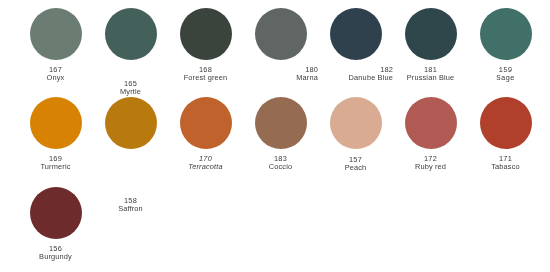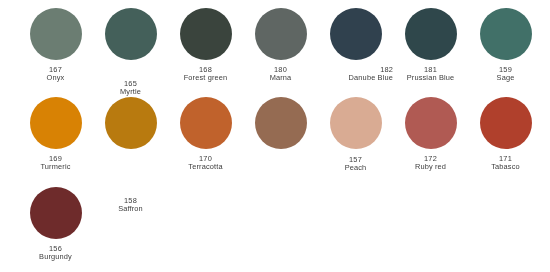--- a/index.html
+++ b/index.html
@@ -84,42 +84,42 @@
       </div>
       <div class="swatch">
         <div class="swatch-disc" style="background: rgb(58, 68, 61);"></div>
         <div class="swatch-caption" style="color: rgb(60, 60, 60);">
           <span class="swatch-code">168</span>
           <span class="swatch-name">Forest green</span>
         </div>
       </div>
       <div class="swatch">
         <div class="swatch-disc" style="background: rgb(95, 102, 99);"></div>
-        <div class="swatch-caption" style="color: rgb(60, 60, 60);">
+        <div class="swatch-caption" style="color: rgb(60, 60, 60); text-align: right;">
           <span class="swatch-code">180</span>
           <span class="swatch-name">Marna</span>
         </div>
       </div>
       <div class="swatch">
         <div class="swatch-disc" style="background: rgb(48, 65, 78);"></div>
         <div class="swatch-caption" style="color: rgb(60, 60, 60); text-align: right;">
           <span class="swatch-code">182</span>
           <span class="swatch-name">Danube Blue</span>
         </div>
       </div>
       <div class="swatch">
         <div class="swatch-disc" style="background: rgb(47, 71, 75);"></div>
         <div class="swatch-caption" style="color: rgb(60, 60, 60);">
           <span class="swatch-code">181</span>
           <span class="swatch-name">Prussian Blue</span>
         </div>
       </div>
       <div class="swatch">
         <div class="swatch-disc" style="background: rgb(65, 112, 104);"></div>
-        <div class="swatch-caption" style="color: rgb(60, 60, 60);">
+        <div class="swatch-caption" style="color: rgb(60, 60, 60); font-family: Liberation Mono, monospace;">
           <span class="swatch-code">159</span>
           <span class="swatch-name">Sage</span>
         </div>
       </div>
     </div>
     <div class="swatch-row">
       <div class="swatch">
         <div class="swatch-disc" style="background: rgb(216, 130, 4);"></div>
         <div class="swatch-caption" style="color: rgb(60, 60, 60);">
           <span class="swatch-code">169</span>
@@ -128,27 +128,31 @@
       </div>
       <div class="swatch">
         <div class="swatch-disc" style="background: rgb(184, 122, 15);"></div>
         <div class="swatch-caption" style="color: rgb(60, 60, 60); margin-top: 48px;">
           <span class="swatch-code">158</span>
           <span class="swatch-name">Saffron</span>
         </div>
       </div>
       <div class="swatch">
         <div class="swatch-disc" style="background: rgb(192, 98, 44);"></div>
-        <div class="swatch-caption" style="color: rgb(60, 60, 60);">
+        <div class="swatch-caption" style="color: rgb(60, 60, 60); font-style: italic;">
           <span class="swatch-code">170</span>
           <span class="swatch-name">Terracotta</span>
         </div>
       </div>
       <div class="swatch">
         <div class="swatch-disc" style="background: rgb(149, 107, 82);"></div>
+        <div class="swatch-caption" style="color: rgb(60, 60, 60);">
+          <span class="swatch-code">183</span>
+          <span class="swatch-name">Coccio</span>
+        </div>
       </div>
       <div class="swatch">
         <div class="swatch-disc" style="background: rgb(217, 171, 147);"></div>
         <div class="swatch-caption" style="color: rgb(60, 60, 60); margin-top: 7px;">
           <span class="swatch-code">157</span>
           <span class="swatch-name">Peach</span>
         </div>
       </div>
       <div class="swatch">
         <div class="swatch-disc" style="background: rgb(176, 90, 83);"></div>

